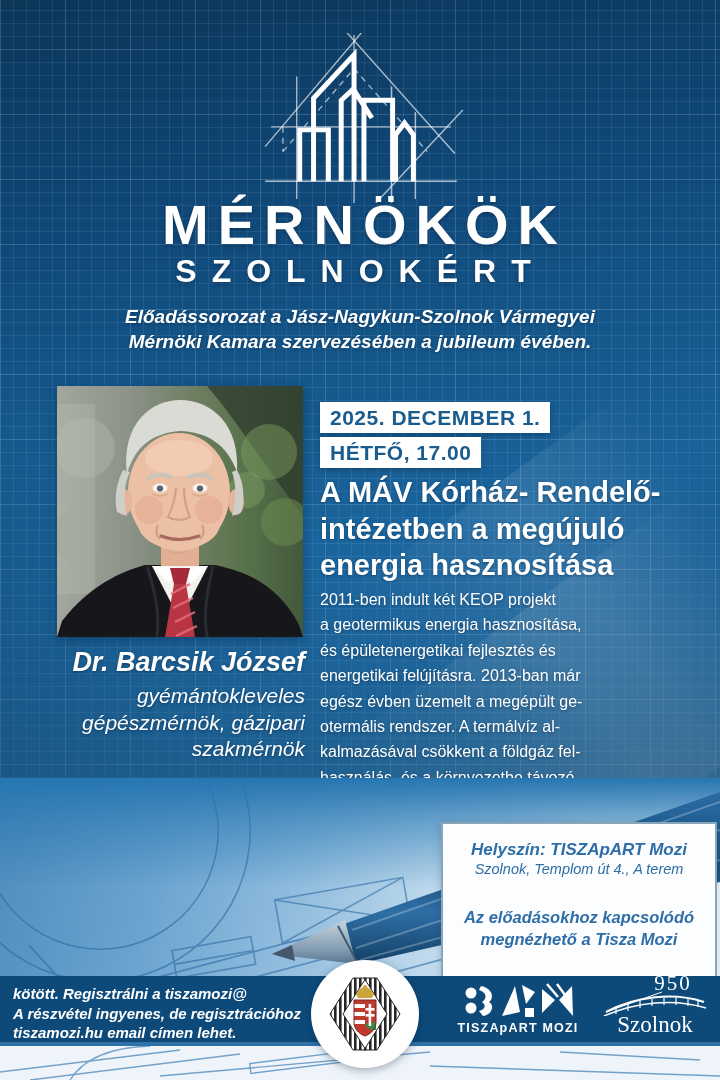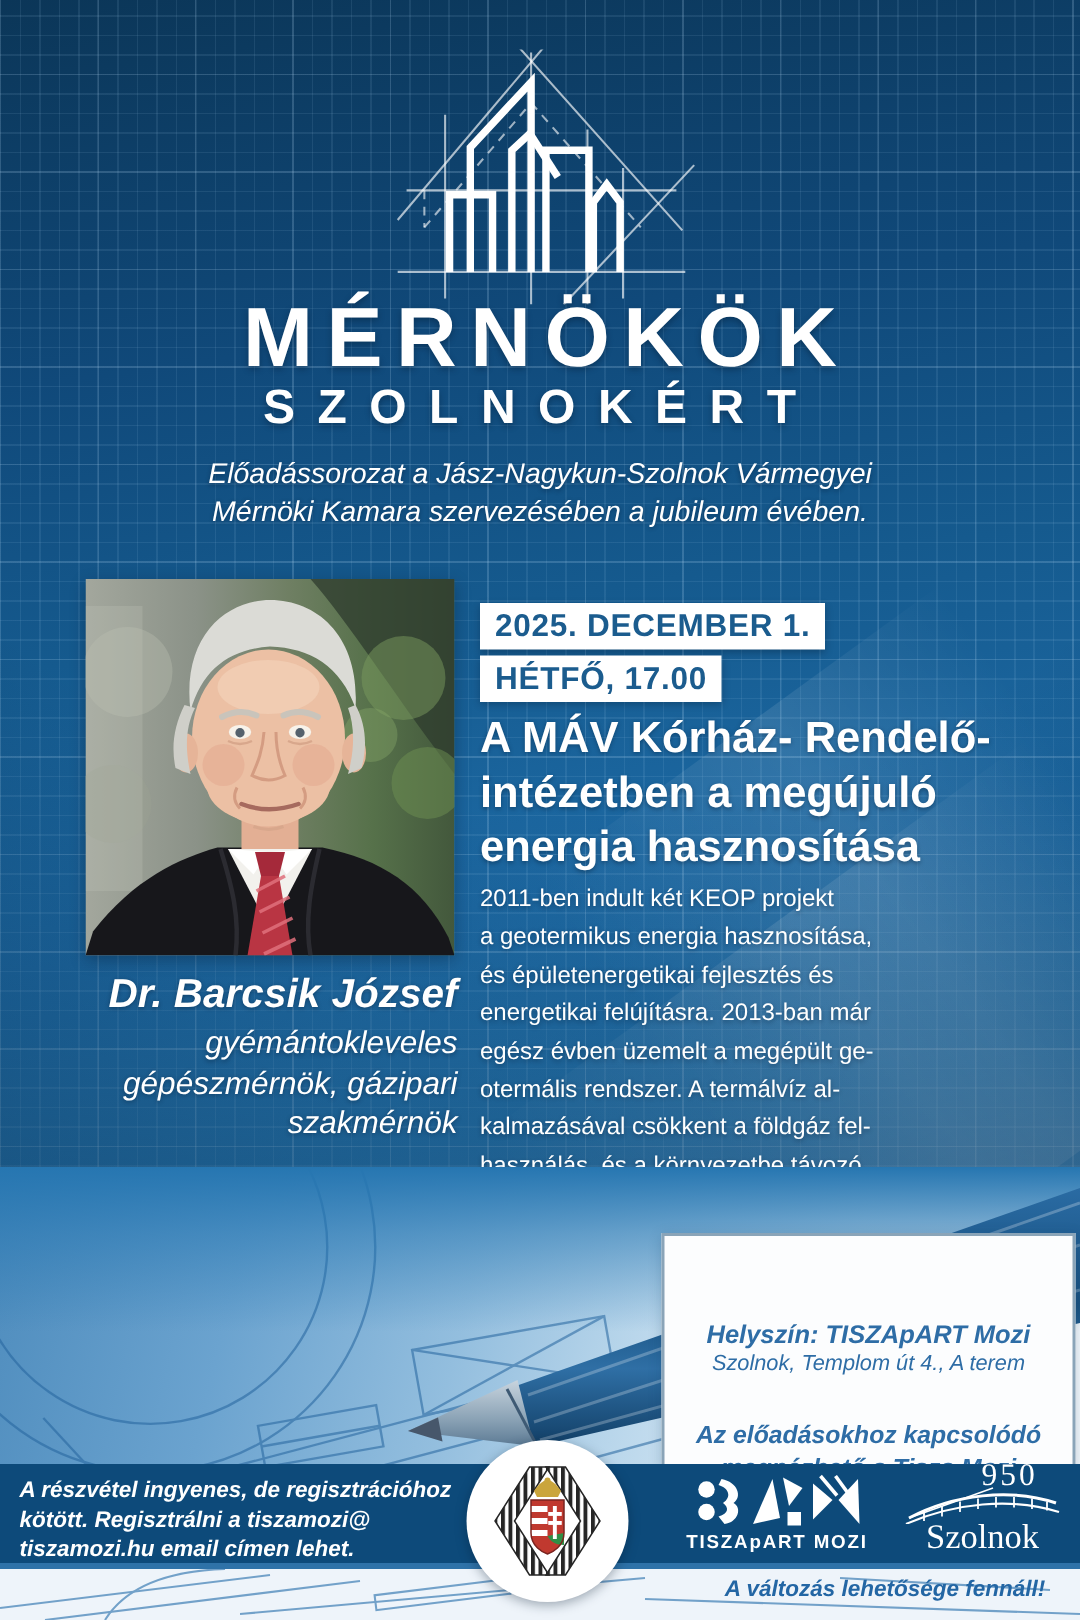--- a/index.html
+++ b/index.html
@@ -23,21 +23,21 @@
 
   .logo-art { position:absolute; left:256px; top:33px; width:208px; height:170px; }
 
   .title-1 { position:absolute; left:0; top:196px; width:720px; text-align:center;
     color:#fff; font-size:56px; font-weight:bold; letter-spacing:9px; padding-left:9px; line-height:58px;
     text-shadow:0 2px 4px rgba(2,25,48,.4); }
   .title-2 { position:absolute; left:0; top:253px; width:720px; text-align:center;
     color:#fff; font-size:32px; font-weight:bold; letter-spacing:15px; padding-left:1px; line-height:36px;
     text-shadow:0 2px 4px rgba(2,25,48,.4); }
   .subtitle { position:absolute; left:0; top:304px; width:720px; text-align:center;
-    color:#fff; font-size:19px; font-weight:normal; font-style:italic; line-height:25px;
+    color:#fff; font-size:19px; font-weight:bold; font-style:italic; line-height:25px;
     text-shadow:0 1px 3px rgba(2,25,48,.45); }
   .subtitle span { display:block; }
 
   .photo { position:absolute; left:57px; top:386px; width:246px; height:251px;
     box-shadow:0 3px 10px rgba(0,20,40,.35); }
 
   .badges { position:absolute; left:320px; top:402px; }
   .badge { display:table; background:#ffffff; color:#1b5c8e; font-weight:bold;
     font-size:21px; line-height:24px; padding:4px 10px 3px 10px; margin-bottom:4px; letter-spacing:.5px;
     box-shadow:0 2px 5px rgba(0,20,40,.3); white-space:nowrap; }
@@ -60,21 +60,21 @@
   .bp-zone { position:absolute; left:0; top:778px; width:720px; height:302px;
     background:linear-gradient(103deg,#4e8cbd 0%,#6ba3cf 22%,#93bede 42%,#bcd8ec 58%,#e2eff8 74%,#f6fafd 90%); }
   .bp-blend { position:absolute; left:0; top:0; width:720px; height:110px;
     background:linear-gradient(180deg, rgba(38,118,177,1) 0%, rgba(38,118,177,.55) 40%, rgba(38,118,177,0) 100%); }
   .bp-zone svg.plans { position:absolute; left:0; top:0; }
   .bp-zone svg.pencil { position:absolute; left:0; top:0; }
 
   .venue-box { position:absolute; left:441px; top:822px; width:276px; height:156px;
     background:#fcfdfe; border:2px solid #8aa4b8; text-align:center; color:#2e6da6;
     font-style:italic; padding-top:15px; box-shadow:0 2px 8px rgba(20,60,100,.25); }
-  .venue-loc1 { font-size:17px; font-weight:bold; line-height:21px;margin-top:40px; }
+  .venue-loc1 { font-size:17px; font-weight:bold; line-height:21px; }
   .venue-loc2 { font-size:14.5px; line-height:19px; }
   .venue-note { margin-top:28px; font-size:16.5px; font-weight:bold; line-height:21.5px; }
   .venue-note span { display:block; }
 
   .bottom-bar { position:absolute; left:0; top:976px; width:720px; height:70px;
     background:#0d4a7a; border-bottom:4px solid #2e72a8; }
   .registration { position:absolute; left:13px; top:984px; width:305px;
     color:#fff; font-style:italic; font-weight:bold; font-size:15px; line-height:19.5px; }
   .registration span { display:block; }
 
@@ -289,39 +289,38 @@
     <div class="venue-loc2">Szolnok, Templom út 4., A terem</div>
     <div class="venue-note">
       <span>Az előadásokhoz kapcsolódó</span>
       <span>megnézhető a Tisza Mozi</span>
     </div>
   </div>
 
   <div class="bottom-bar"></div>
 
   <div class="registration">
+    <span>kötött. Regisztrálni a tiszamozi@</span>
     <span>A részvétel ingyenes, de regisztrációhoz</span>
-    <span>kötött. Regisztrálni a tiszamozi@</span>
     <span>tiszamozi.hu email címen lehet.</span>
   </div>
 
   <div class="bottom-strip">
     <svg width="720" height="34" viewBox="0 0 720 34">
       <g stroke="#3f7fb5" stroke-width="1.4" fill="none" opacity=".7">
         <line x1="0" y1="26" x2="180" y2="4"></line>
           <line x1="30" y1="34" x2="240" y2="8"></line>
         <path d="M70 34 Q90 2 150 0"></path>
           <line x1="160" y1="30" x2="430" y2="6"></line>
         <rect x="250" y="12" width="90" height="10" transform="rotate(-7 295 17)"></rect>
         <line x1="430" y1="20" x2="720" y2="30"></line>
           <line x1="560" y1="6" x2="700" y2="14"></line>
       </g>
     </svg>
   </div>
-  <div class="slogan">A változás lehetősége fennáll!</div>
 
   <svg class="chamber-logo" viewBox="0 0 112 112">
     <defs>
       <pattern id="bhatch" width="5" height="5" patternUnits="userSpaceOnUse">
         <rect width="5" height="5" fill="#ffffff"></rect>
           <rect width="2.6" height="5" fill="#262626"></rect>
       </pattern>
     </defs>
     <circle cx="56" cy="56" r="54" fill="#ffffff"></circle>
     <polygon points="44,20 57,20 34,56 57,92 44,92 21,56" fill="url(#bhatch)" stroke="#262626" stroke-width="1"></polygon>

